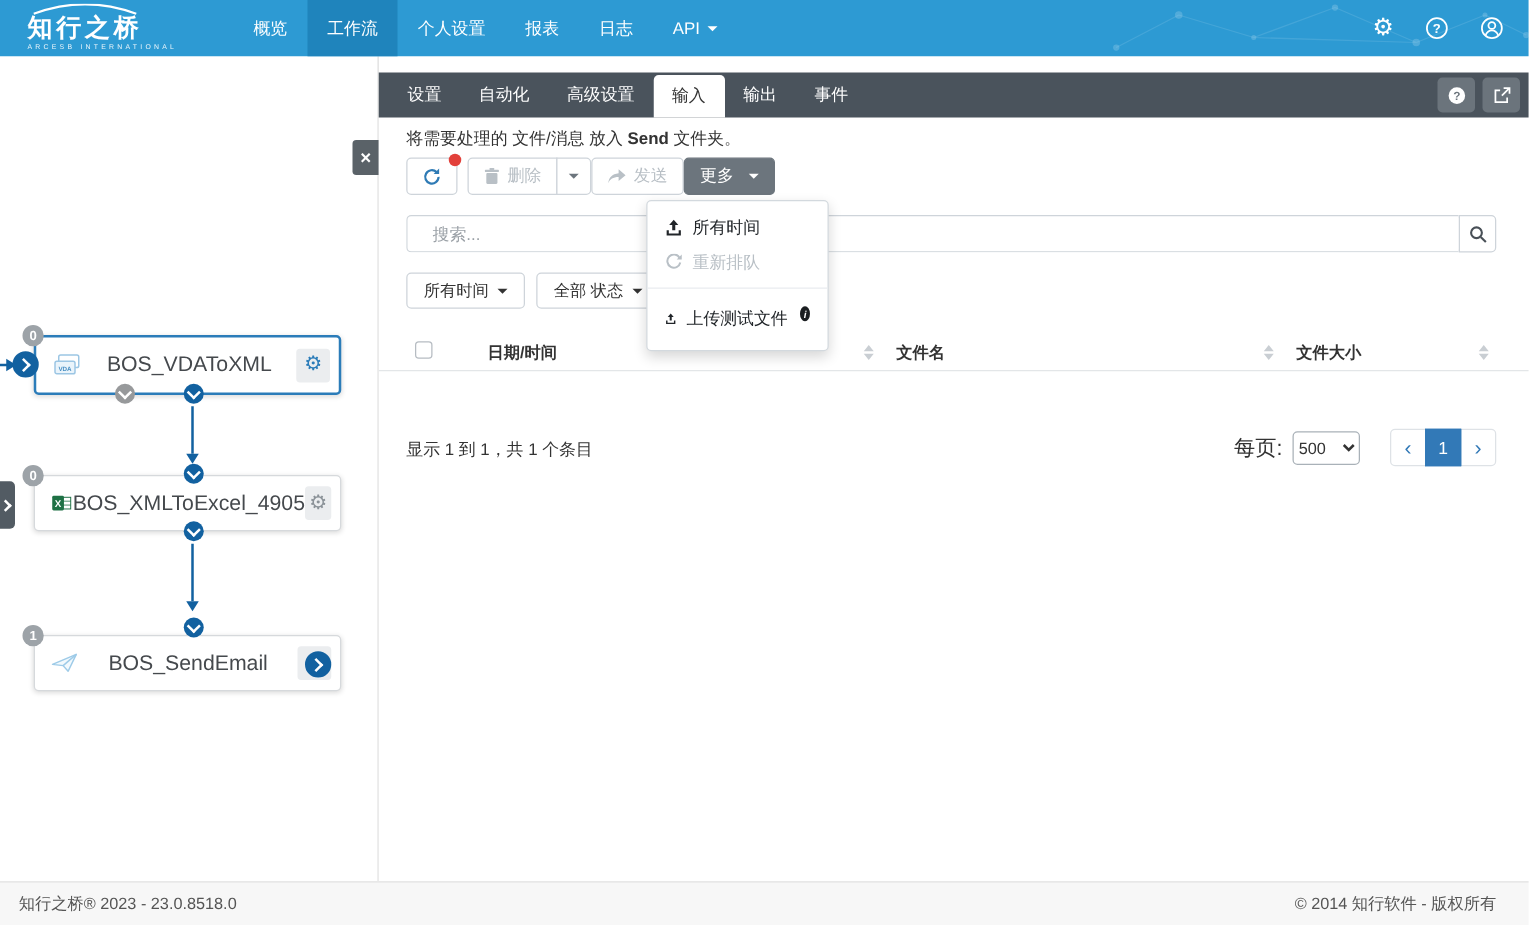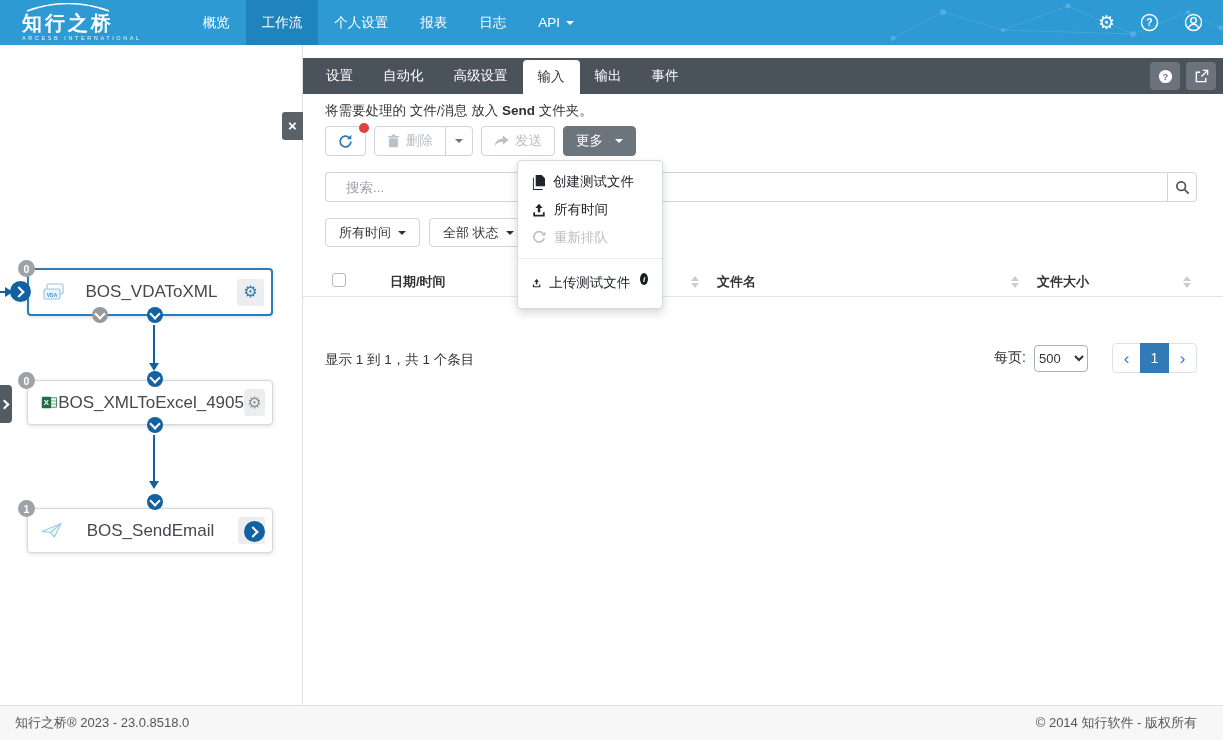--- a/index.html
+++ b/index.html
@@ -62,21 +62,21 @@
   .desc b{font-weight:bold}
 
   .toolbar{position:absolute;left:22px;top:32px;display:flex;align-items:center}
   .btn{height:30px;box-sizing:border-box;border:1px solid #ced4da;background:#fff;border-radius:4px;font-size:13.5px;color:#333;
        display:inline-flex;align-items:center;gap:6px;padding:0 12px;cursor:pointer;position:relative}
   .btn.disabled{color:#b8bfc5;cursor:default}
   .btn-dark{background:#6c757d;border-color:#6c757d;color:#fff}
   .grp{display:inline-flex;margin-left:8px}
   .grp .btn:first-child{border-radius:4px 0 0 4px}
   .grp .btn:last-child{border-radius:0 4px 4px 0;margin-left:-1px;padding:0 9px}
-  .ml8{margin-left:8px}
+  .ml8{}
   .red-dot{position:absolute;top:-4px;right:-4px;width:10px;height:10px;border-radius:50%;background:#e2403a}
 
   .dropdown{position:absolute;left:214px;top:66px;width:144px;background:#fff;border:1px solid #d3d9de;border-radius:4px;
             box-shadow:0 4px 10px rgba(0,0,0,.16);padding:7px 0;z-index:30}
   .dd-item{display:flex;align-items:center;gap:8px;padding:5px 14px;font-size:13.5px;color:#212529;cursor:pointer;white-space:nowrap}
   .dd-item.disabled{color:#b8bfc5;cursor:default}
   .dd-div{height:1px;background:#e9ecef;margin:6px 0}
   .dd-item.tall{padding:9px 14px}
   .info-dot{width:12px;height:12px;border-radius:50%;background:#1b1e21;color:#fff;display:inline-flex;align-items:center;justify-content:center;
             margin-left:2px;margin-top:-8px}
@@ -107,21 +107,21 @@
   .sort i{width:0;height:0;border-left:4px solid transparent;border-right:4px solid transparent;display:block}
   .sort .up{border-bottom:5px solid #c9ced3}
   .sort .dn{border-top:5px solid #c9ced3}
   .plus-c{width:15px;height:15px;border-radius:50%;background:#3e444a;color:#fff;display:flex;align-items:center;justify-content:center;cursor:pointer}
   .plus-c::before{content:"+";font-size:11px;font-weight:bold;line-height:1;margin-top:-1px}
   .link{color:#3878b4;cursor:pointer;font-size:13.5px}
   .cell-txt{font-size:13.5px;color:#333}
 
   .summary{position:absolute;left:22px;top:257px;font-size:13.5px;color:#333}
   .pagectl{position:absolute;right:26px;top:249px;display:flex;align-items:center}
-  .pp-label{font-size:14px;color:#333;margin-right:8px}
+  .pp-label{font-size:17px;color:#333;margin-right:8px}
   .pp-select{width:54px;height:27px;border:1px solid #a9b1b8;border-radius:4px;font-size:13px;font-family:inherit;color:#333;background:#fff}
   .pager{display:flex;margin-left:24px}
   .pg{width:29px;height:30px;box-sizing:border-box;border:1px solid #dee2e6;background:#fff;color:#3279b7;display:flex;align-items:center;justify-content:center;
       font-size:14px;cursor:pointer}
   .pg:first-child{border-radius:4px 0 0 4px}
   .pg:last-child{border-radius:0 4px 4px 0}
   .pg.active{background:#3279b7;border-color:#3279b7;color:#fff;margin:0 -1px;z-index:1}
   .glyph-prev::before{content:"‹";font-size:17px;line-height:1;margin-top:-2px}
   .glyph-next::before{content:"›";font-size:17px;line-height:1;margin-top:-2px}
 
@@ -340,27 +340,20 @@
       <span>发送</span>
     </button>
     <button class="btn btn-dark ml8">
       <span>更多</span>
         <span class="caret"></span>
     </button>
   </div>
 
   <div class="dropdown">
     <div class="dd-item">
-      <svg width="13" height="15" viewBox="0 0 14 16" fill="#212529">
-        <path d="M4 0h6.5L14 3.5V12H4z"></path>
-          <path d="M2 3v12h9.5v1H1V3z"></path>
-      </svg>
-      <span>创建测试文件</span>
-    </div>
-    <div class="dd-item">
       <svg width="14" height="14" viewBox="0 0 16 16" fill="#212529">
         <path d="M8 0.8L12.2 5.6H9.4v5H6.6v-5H3.8z"></path>
           <path d="M1.5 10.5h2v3h9v-3h2V15.3H1.5z"></path>
       </svg>
       <span>所有时间</span>
     </div>
     <div class="dd-item disabled">
       <svg width="14" height="14" viewBox="0 0 16 16">
         <path d="M13.4 3.8A6 6 0 1 0 14 8" fill="none" stroke="#b9c0c6" stroke-width="1.8"></path>
         <path d="M15.3 0.6v4.6h-4.6z" fill="#b9c0c6"></path>

